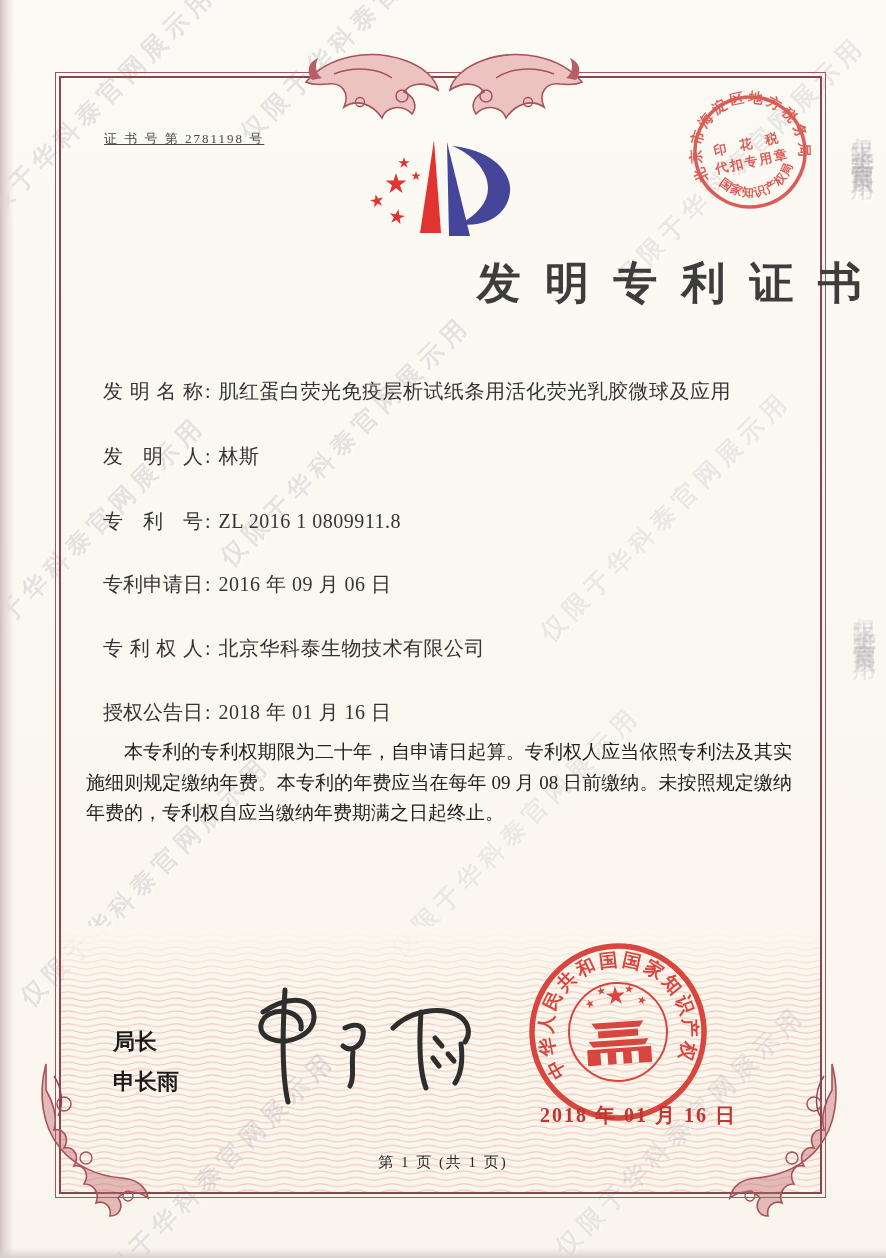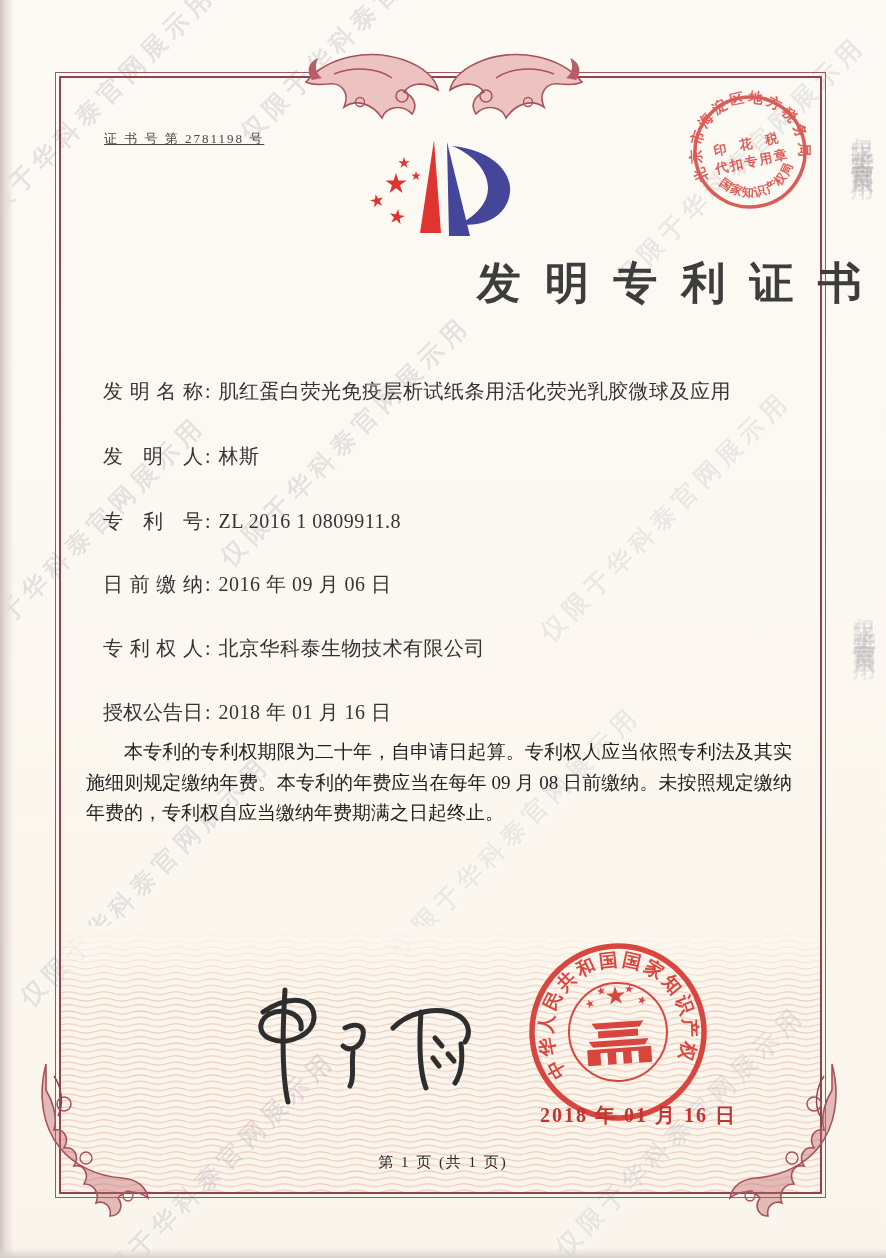--- a/index.html
+++ b/index.html
@@ -171,34 +171,38 @@
     <div class="frow" style="top:378px">
       <span class="flabel">发明名称</span><span class="fcolon">:</span><span class="fvalue">肌红蛋白荧光免疫层析试纸条用活化荧光乳胶微球及应用</span>
     </div>
     <div class="frow" style="top:443px">
       <span class="flabel">发明人</span><span class="fcolon">:</span><span class="fvalue">林斯</span>
     </div>
     <div class="frow" style="top:508px">
       <span class="flabel">专利号</span><span class="fcolon">:</span><span class="fvalue">ZL 2016 1 0809911.8</span>
     </div>
     <div class="frow" style="top:571px">
-      <span class="flabel">日前缴纳</span><span class="fcolon">:</span><span class="fvalue">2016 年 09 月 06 日</span>
+      <span class="flabel">专利申请日</span><span class="fcolon">:</span><span class="fvalue">2016 年 09 月 06 日</span>
     </div>
     <div class="frow" style="top:635px">
       <span class="flabel">专利权人</span><span class="fcolon">:</span><span class="fvalue">北京华科泰生物技术有限公司</span>
     </div>
     <div class="frow" style="top:699px">
       <span class="flabel">授权公告日</span><span class="fcolon">:</span><span class="fvalue">2018 年 01 月 16 日</span>
     </div>
   </div>
 
   <div class="paras">
     <p>本专利的专利权期限为二十年，自申请日起算。专利权人应当依照专利法及其实施细则规定缴纳年费。本专利的年费应当在每年 09 月 08 日前缴纳。未按照规定缴纳年费的，专利权自应当缴纳年费期满之日起终止。</p>
   </div>
 
+  <div class="signoff">
+    <div>局长</div>
+    <div>申长雨</div>
+  </div>
 
   <svg class="sig-svg" width="270" height="135" viewBox="0 0 270 135">
     <g fill="none" stroke="#2e2e2e" stroke-width="5" stroke-linecap="round" stroke-linejoin="round">
       <path d="M48,30 C76,12 98,16 99,34 C100,52 74,64 56,57 C40,51 44,34 60,30 C74,27 88,34 86,47"></path>
       <path d="M70,8 C68,40 66,90 73,120"></path>
       <path d="M130,46 C142,40 150,44 148,54 C146,66 134,70 128,64"></path>
       <path d="M138,70 C136,84 140,96 135,104"></path>
       <path d="M178,46 C196,28 226,24 244,34 C254,40 256,52 250,60"></path>
       <path d="M206,30 C204,60 204,88 211,106"></path>
       <path d="M246,62 C248,78 246,92 240,101"></path>

